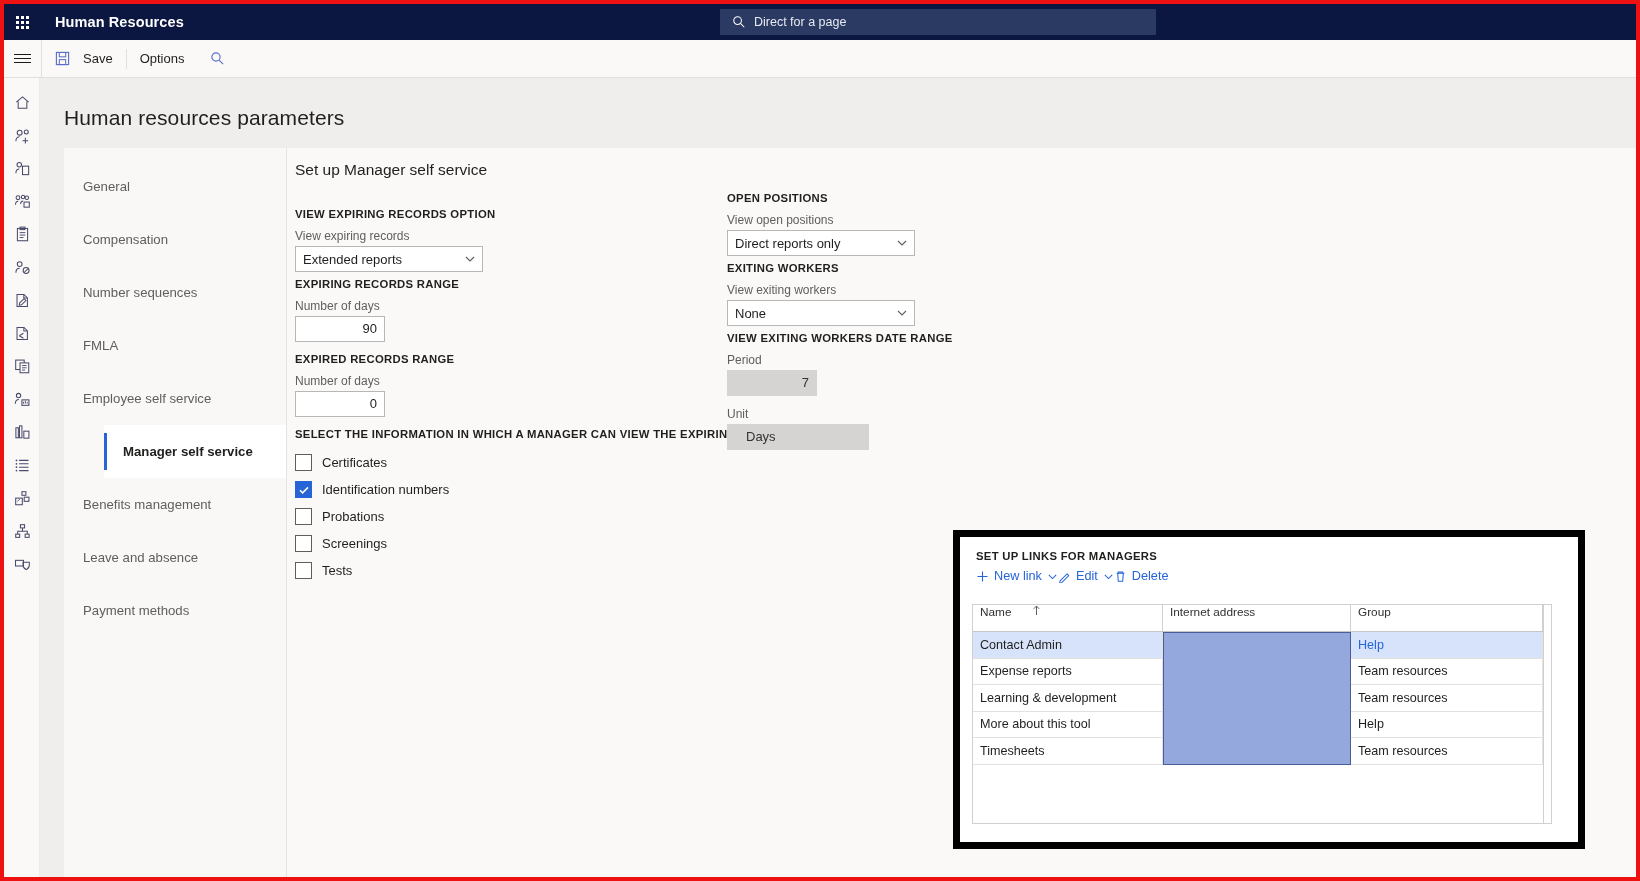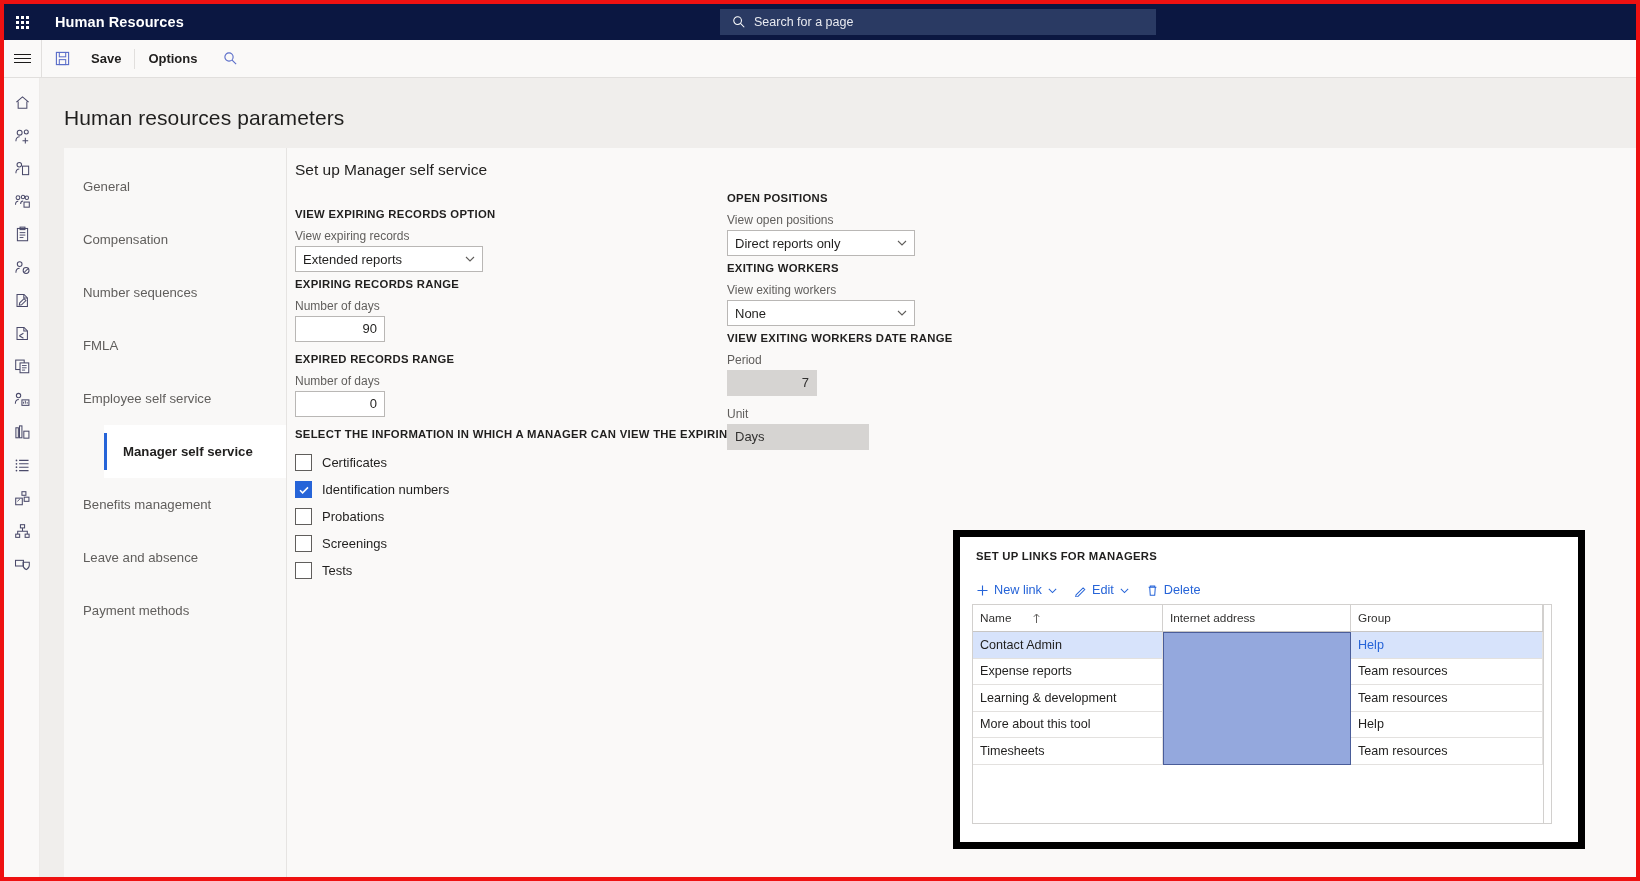--- a/index.html
+++ b/index.html
@@ -94,22 +94,21 @@
     background: #1b1a19;
     margin: 2.4px 0;
   }
   .ap-btn {
     display: flex; align-items: center;
     height: 37px;
     padding: 0 13px;
     font-size: 13px;
     color: #201f1e;
     cursor: pointer;
-    gap: 21px;
-    font-weight: bold;
+    gap: 13px;
   }
   .ap-sep { width: 1px; height: 20px; background: #e1dfdd; }
 
   
   .rail {
     position: absolute;
     left: 0; top: 74px;
     width: 36px; height: 799px;
     background: #faf9f8;
     border-right: 1px solid #edebe9;
@@ -244,21 +243,21 @@
     background: #d6d4d2;
     border: 1px solid #d6d4d2;
     color: #323130;
   }
   .txtfld {
     width: 142px; height: 26px;
     background: #d6d4d2;
     border: 1px solid #d6d4d2;
     font-size: 13px;
     color: #323130;
-    padding-left: 7px;
+    padding-left: 18px;
     line-height: 24px;
     margin-bottom: 11px;
   }
 
   .cbrow {
     display: flex;
     align-items: center;
     height: 27px;
     gap: 10px;
     cursor: pointer;
@@ -288,22 +287,21 @@
     font-size: 11.3px;
     font-weight: bold;
     color: #201f1e;
     letter-spacing: .3px;
     padding: 13px 0 0 16px;
   }
   .gp-toolbar {
     display: flex;
     align-items: center;
     padding-left: 16px;
-    margin-top: 16px;
-    gap: 16px;
+    margin-top: 2px;
   }
   .gp-btn {
     display: flex;
     align-items: center;
     gap: 5px;
     font-size: 12.7px;
     color: #2664d8;
     cursor: pointer;
     height: 24px;
   }
@@ -322,21 +320,20 @@
 
   .g-hdr {
     display: flex;
     height: 27px;
     border-bottom: 1px solid #c8c6c4;
   }
   .g-hdr .gh {
     font-size: 11.8px;
     color: #323130;
     display: flex;
-    align-items: center;
     padding-left: 7px;
     border-right: 1px solid #d2d0ce;
     cursor: pointer;
     gap: 21px;
   }
   .g-row {
     display: flex;
     height: 26.5px;
     border-bottom: 1px solid #e3e1df;
   }
@@ -389,21 +386,21 @@
     </div>
     <div class="app-title">Human Resources</div>
 
     <div class="searchbox">
       <span class="mag">
         <svg width="14" height="14" viewBox="0 0 16 16">
           <circle cx="6.4" cy="6.4" r="4.4" fill="none" stroke="#ffffff" stroke-width="1.2"></circle>
           <line x1="9.7" y1="9.7" x2="14" y2="14" stroke="#ffffff" stroke-width="1.2"></line>
         </svg>
       </span>
-      <span class="ph">Search for a page</span>
+      <span class="ph">Direct for a page</span>
     </div>
   </div>
 
   <div class="actionpane">
     <div class="hamburger">
       <div>
         <i></i>
           <i></i>
           <i></i>
       </div>

